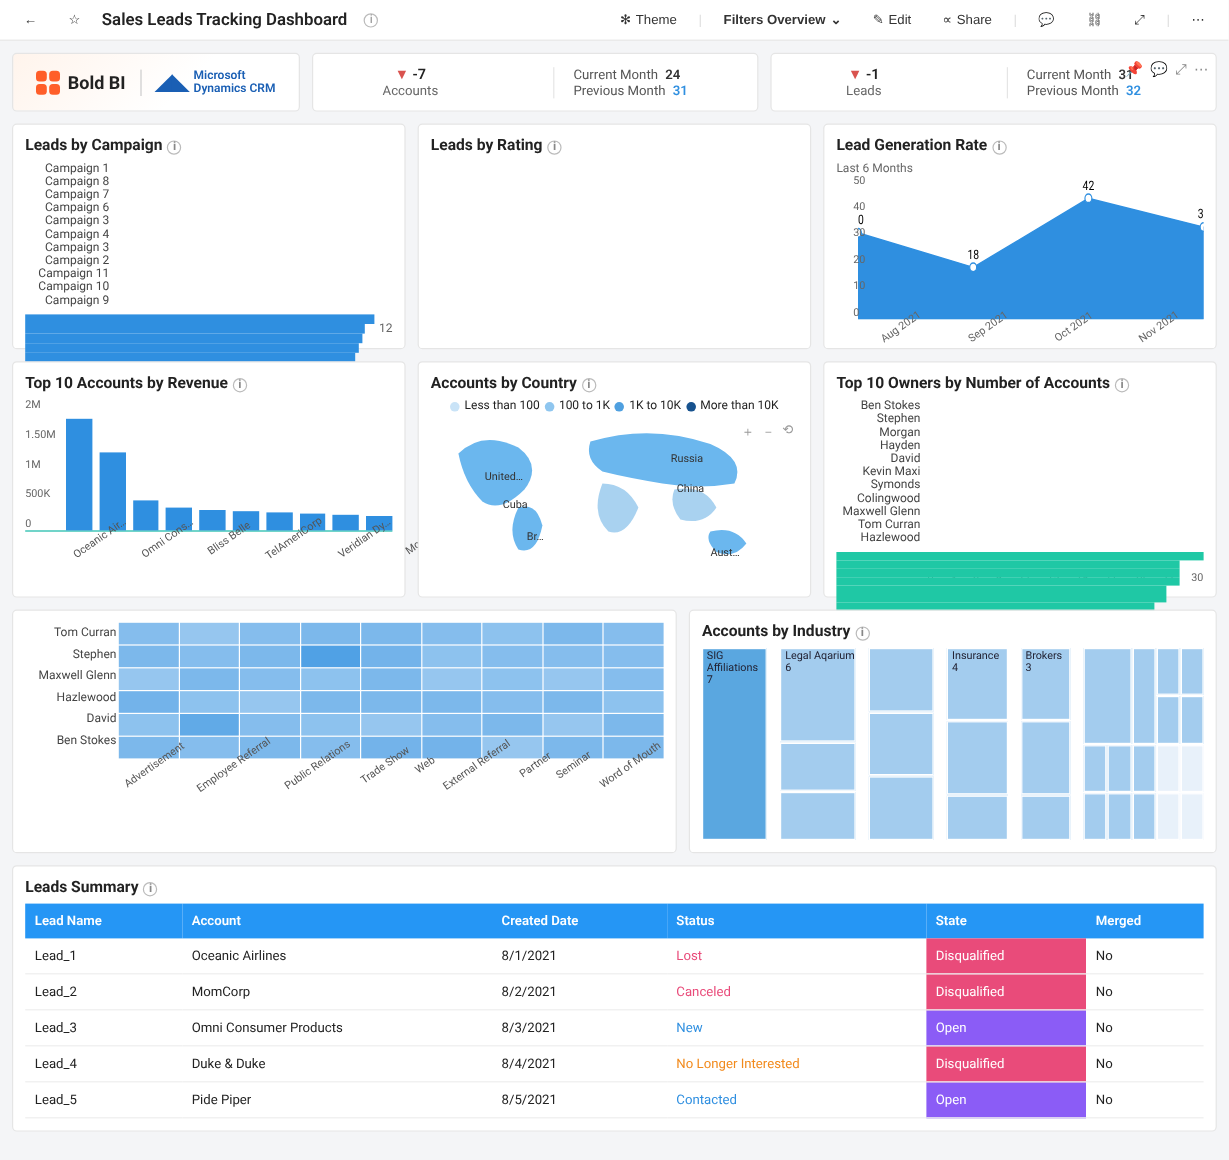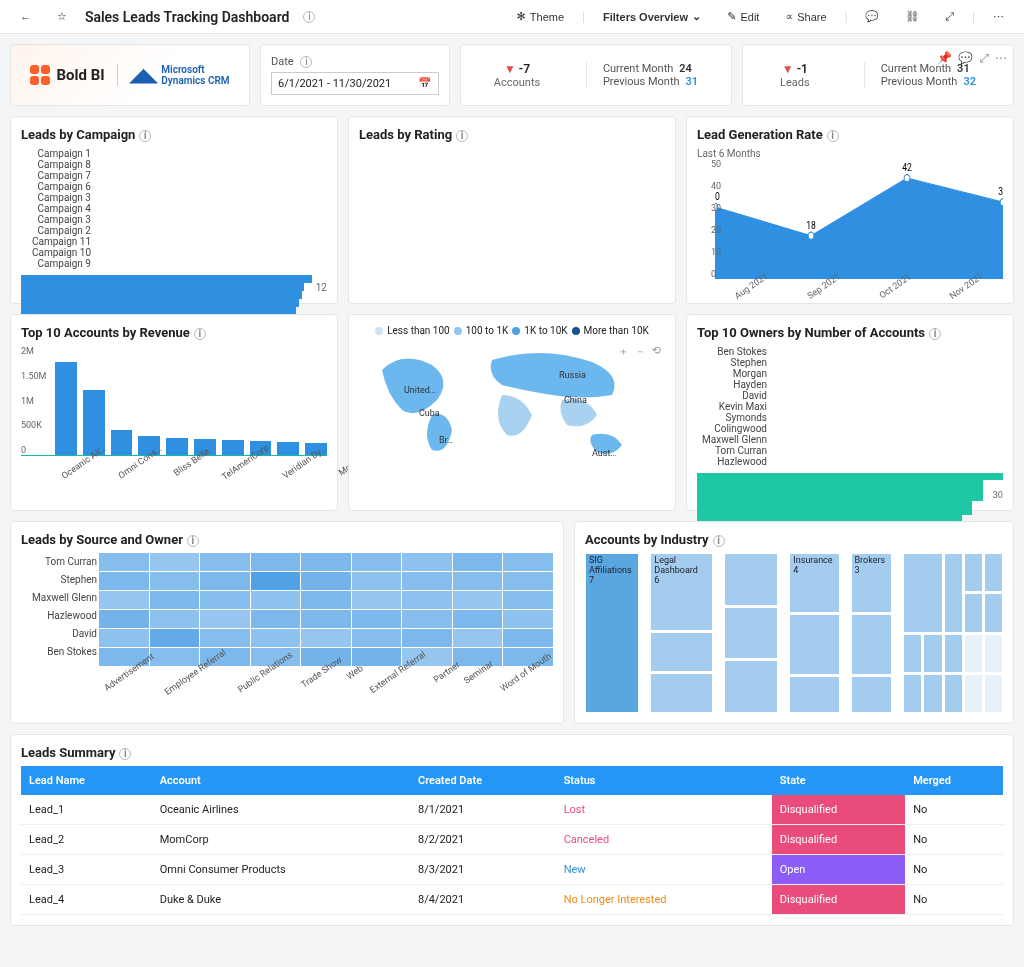--- a/index.html
+++ b/index.html
@@ -131,27 +131,20 @@
             <span></span>
             <span></span>
           </span>
         <span>Bold BI</span>
       </div>
       <div class="dyn-logo">
         <span class="dyn-icon">◢◣</span>
         <span><span>Microsoft</span><br><span>Dynamics CRM</span></span>
       </div>
     </div>
-    <div class="card date-card">
-      <div class="date-label"><span>Date</span> <span class="info-icon">i</span></div>
-      <div class="date-input">
-        <span>6/1/2021 - 11/30/2021</span>
-        <span style="float:right">📅</span>
-      </div>
-    </div>
     <div class="card kpi-card">
       <div class="kpi-main">
         <div class="kpi-delta"><span class="down">▼</span> <span>-7</span></div>
         <div class="kpi-sub">Accounts</div>
       </div>
       <div class="kpi-side">
         <div><span>Current Month</span><span class="val">24</span></div>
         <div><span>Previous Month</span><span class="val" style="color:#2f8fe0">31</span></div>
       </div>
     </div>
@@ -279,20 +272,21 @@
           <span>TelAmeriCorp</span>
           <span>Veridian Dy…</span>
           <span>MomCorp</span>
           <span>SuperCRM</span>
           <span>Rand Enter…</span>
           <span>Aqarium</span>
           <span>AllTexto</span>
         </div>
     </div>
     <div class="card">
+      <div class="card-title"><span>Accounts by Country</span><span class="info-icon">i</span></div>
       <div class="map-legend" id="map-legend">
           <span><span class="lg-dot" style="background:#c9e3f7"></span>Less than 100</span>
           <span><span class="lg-dot" style="background:#8fc6ef"></span>100 to 1K</span>
           <span><span class="lg-dot" style="background:#4fa0e0"></span>1K to 10K</span>
           <span><span class="lg-dot" style="background:#17528e"></span>More than 10K</span>
         </div>
       <div class="map-body">
         <div class="map-ctrl">
           <span>＋</span>
           <span>－</span>
@@ -356,21 +350,20 @@
           <span>21</span>
           <span>24</span>
           <span>27</span>
           <span>30</span>
         </div>
     </div>
   </div>
 
   <div class="row2">
     <div class="card">
-      <div class="card-title"><span>Leads by Source and Owner</span><span class="info-icon">i</span></div>
       <div class="heatmap">
         <div class="hm-ylabels" id="hm-ylabels">
             <span>Tom Curran</span>
             <span>Stephen</span>
             <span>Maxwell Glenn</span>
             <span>Hazlewood</span>
             <span>David</span>
             <span>Ben Stokes</span>
           </div>
         <div class="hm-grid" id="hm-grid">
@@ -445,21 +438,21 @@
     <div class="card">
       <div class="card-title"><span>Accounts by Industry</span><span class="info-icon">i</span></div>
       <div class="treemap">
         <div style="flex:0 0 13%;display:flex;flex-direction:column">
           <div class="tcell" style="flex:1;background:#5aa7e0">
               <span class="tlabel"><span>SIG Affiliations</span><br><span>7</span></span>
             </div>
         </div>
         <div style="flex:0 0 15%;display:flex;flex-direction:column;gap:1px">
           <div class="tcell" style="flex:1">
-              <span class="tlabel"><span>Legal Dashboard</span><br><span>6</span></span>
+              <span class="tlabel"><span>Legal Aqarium</span><br><span>6</span></span>
             </div>
           <div class="tcell" style="flex:0.5"></div>
           <div class="tcell" style="flex:0.5"></div>
         </div>
         <div style="flex:0 0 13%;display:flex;flex-direction:column;gap:1px">
           <div class="tcell" style="flex:1"></div>
             <div class="tcell" style="flex:1"></div>
             <div class="tcell" style="flex:1"></div>
         </div>
         <div style="flex:0 0 12%;display:flex;flex-direction:column;gap:1px">
@@ -537,16 +530,24 @@
             <td>No</td>
           </tr>
           <tr>
             <td>Lead_4</td>
             <td>Duke &amp; Duke</td>
             <td>8/4/2021</td>
             <td class="status-nli">No Longer Interested</td>
             <td class="state-disq">Disqualified</td>
             <td>No</td>
           </tr>
+          <tr>
+            <td>Lead_5</td>
+            <td>Pide Piper</td>
+            <td>8/5/2021</td>
+            <td class="status-cont">Contacted</td>
+            <td class="state-open">Open</td>
+            <td>No</td>
+          </tr>
         </tbody>
     </table>
   </div>
 </div>
 
 </body></html>

